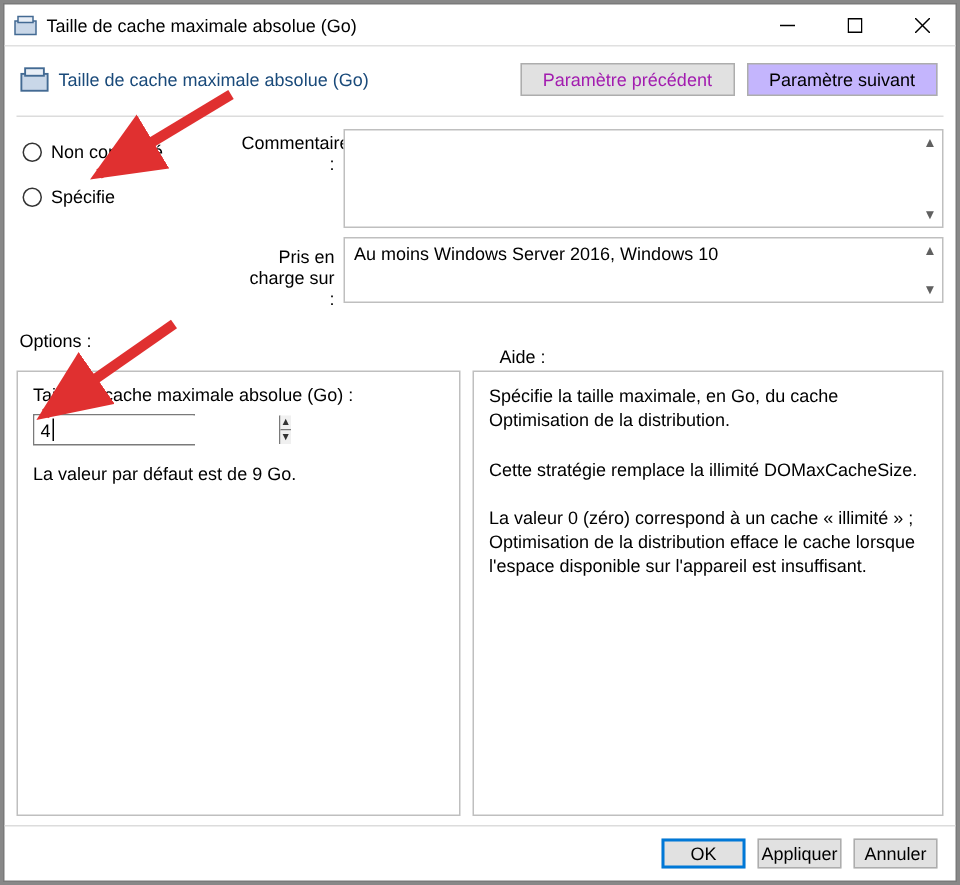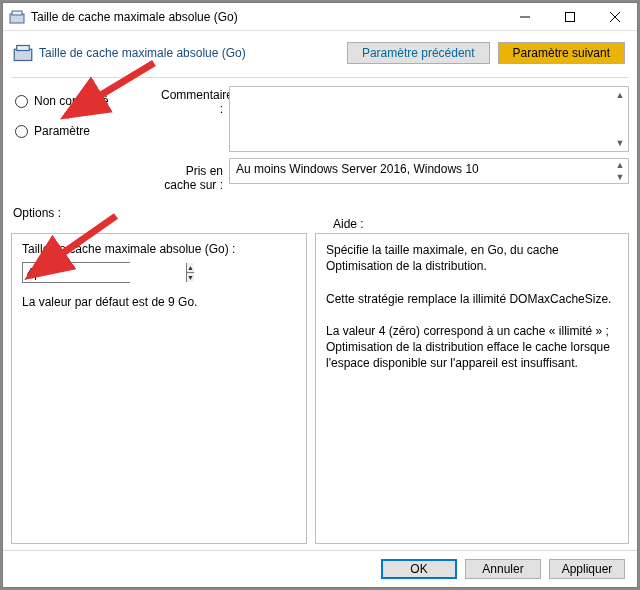--- a/index.html
+++ b/index.html
@@ -48,22 +48,22 @@
     align-items:center;
     padding: 4px 12px 0 10px;
   }
   .header-row .hdr-icon { width:20px; height:20px; margin-right:6px; }
   .header-row .hdr-title { flex:1; color:#1a4a7a; }
   .nav-btn {
     margin-left:8px; padding:3px 14px;
     background:#e1e1e1; border:1px solid #adadad;
     font-size:12px;
   }
-  .nav-btn.disabled { color:#0369a1; }
-  .nav-btn.enabled { background:#eab308; color:#000; }
+  .nav-btn.disabled { color:#a21caf; }
+  .nav-btn.enabled { background:#c4b5fd; color:#000; }
 
   .separator { height:1px; background:#dcdcdc; margin: 6px 8px 0 8px; }
 
   
   .config-area {
     display:flex; padding: 8px 8px 4px 8px;
   }
   .radios {
     width: 150px;
     padding: 2px 0 0 4px;
@@ -93,21 +93,21 @@
   .field-col {
     flex:1; margin-left:6px;
     display:flex; flex-direction:column;
   }
   .sunken {
     border:1px solid #bfbfbf;
     background:#fff;
     position:relative;
   }
   .comment-box { height: 66px; margin-bottom:6px; }
-  .support-box { height: 26px; padding:3px 16px 3px 6px; }
+  .support-box { height: 44px; padding:3px 16px 3px 6px; }
   .support-box .txt { color:#000; }
   .vscroll {
     position:absolute; right:0; top:0; bottom:0; width:16px;
     display:flex; flex-direction:column;
   }
   .vscroll .arrow {
     height:16px; display:flex; align-items:center; justify-content:center;
     color:#606060; font-size:9px;
   }
   .vscroll .track { flex:1; }
@@ -162,21 +162,21 @@
     width:1px; background:#000;
   }
 
   
   .btnbar {
     border-top:1px solid #dcdcdc;
     padding:8px 12px;
     display:flex; justify-content:flex-end; gap:8px;
   }
   .dlg-btn {
-    padding:2px 0; width:76px; text-align:center;
+    padding:2px 0; width:56px; text-align:center;
     background:#e1e1e1; border:1px solid #adadad;
     font-size:12px;
   }
   .dlg-btn.primary { border:2px solid #0078d7; padding:1px 0; }
 
   
   .red-arrow {
     position:absolute;
     pointer-events:none;
     z-index: 50;
@@ -228,28 +228,28 @@
   <div class="separator"></div>
 
   <div class="config-area">
     <div class="radios">
       <div class="radio-row">
         <span class="radio-outer"></span>
         <span>Non configuré</span>
       </div>
       <div class="radio-row">
         <span class="radio-outer"></span>
-        <span>Paramètre</span>
+        <span>Spécifie</span>
       </div>
     </div>
 
     <div style="flex:1; display:flex;">
       <div class="label-col" style="width:62px;">
         <div class="lbl" style="height:66px; padding-top:0;">Commentaire :</div>
-        <div class="lbl" style="margin-top:6px;">Pris en cache sur :</div>
+        <div class="lbl" style="margin-top:6px;">Pris en charge sur :</div>
       </div>
       <div class="field-col">
         <div class="sunken comment-box">
           <div class="vscroll">
             <div class="arrow">▲</div>
             <div class="track"></div>
             <div class="arrow">▼</div>
           </div>
         </div>
         <div class="sunken support-box">
@@ -278,28 +278,28 @@
         <div class="spinbtns">
           <div>▲</div>
           <div>▼</div>
         </div>
       </div>
       <div>La valeur par défaut est de 9 Go.</div>
     </div>
     <div class="pane right">
       <div>Spécifie la taille maximale, en Go, du cache Optimisation de la distribution.</div><br>
       <div>Cette stratégie remplace la illimité DOMaxCacheSize.</div><br>
-      <div>La valeur 4 (zéro) correspond à un cache « illimité » ; Optimisation de la distribution efface le cache lorsque l'espace disponible sur l'appareil est insuffisant.</div>
+      <div>La valeur 0 (zéro) correspond à un cache « illimité » ; Optimisation de la distribution efface le cache lorsque l'espace disponible sur l'appareil est insuffisant.</div>
     </div>
   </div>
 
   <div class="btnbar">
     <div class="dlg-btn primary">OK</div>
+    <div class="dlg-btn">Appliquer</div>
     <div class="dlg-btn">Annuler</div>
-    <div class="dlg-btn">Appliquer</div>
   </div>
 
 </div>
 
 <svg class="red-arrow" style="left:54px; top:58px;" width="110" height="70">
   <defs>
       <marker id="ah1" markerWidth="8" markerHeight="8" refX="6" refY="3" orient="auto">
         <path d="M0,0 L7,3 L0,6 Z" fill="#e03030"></path>
       </marker>
     </defs>

